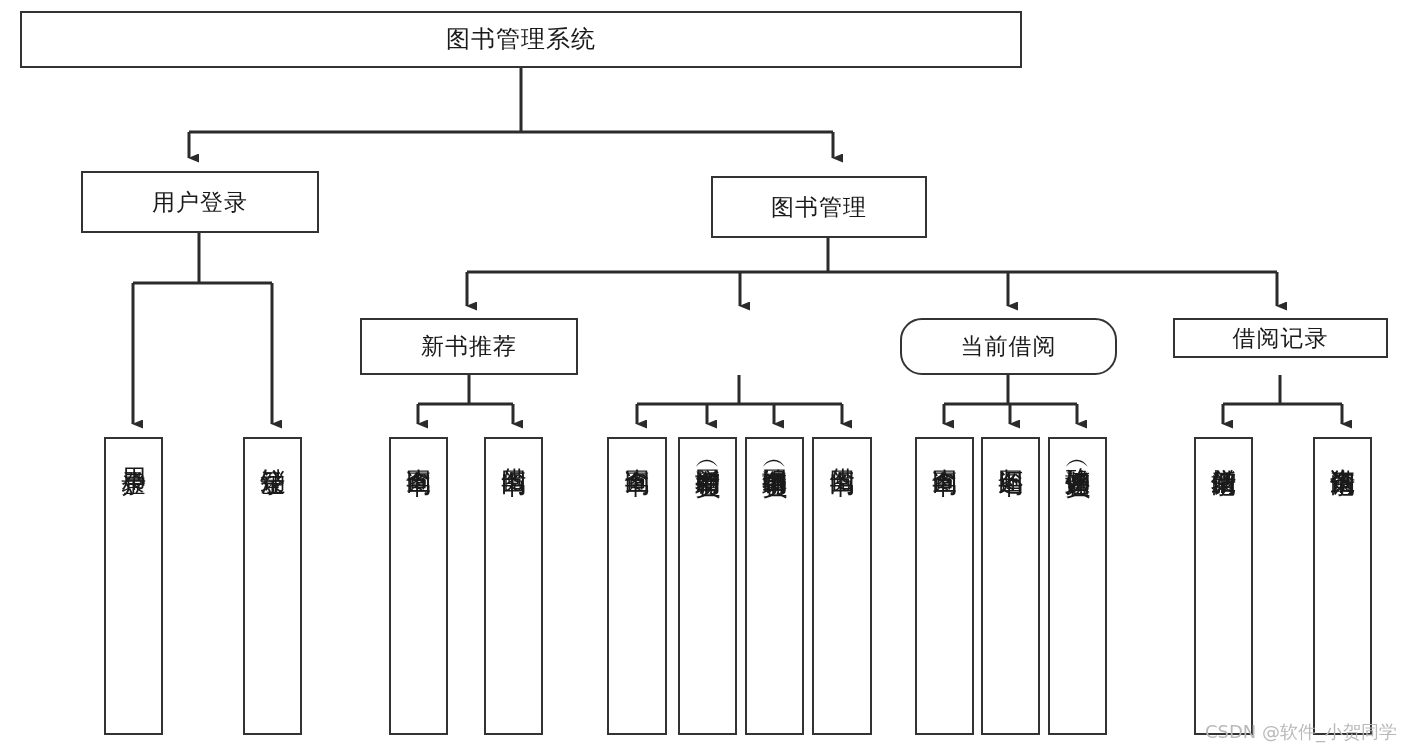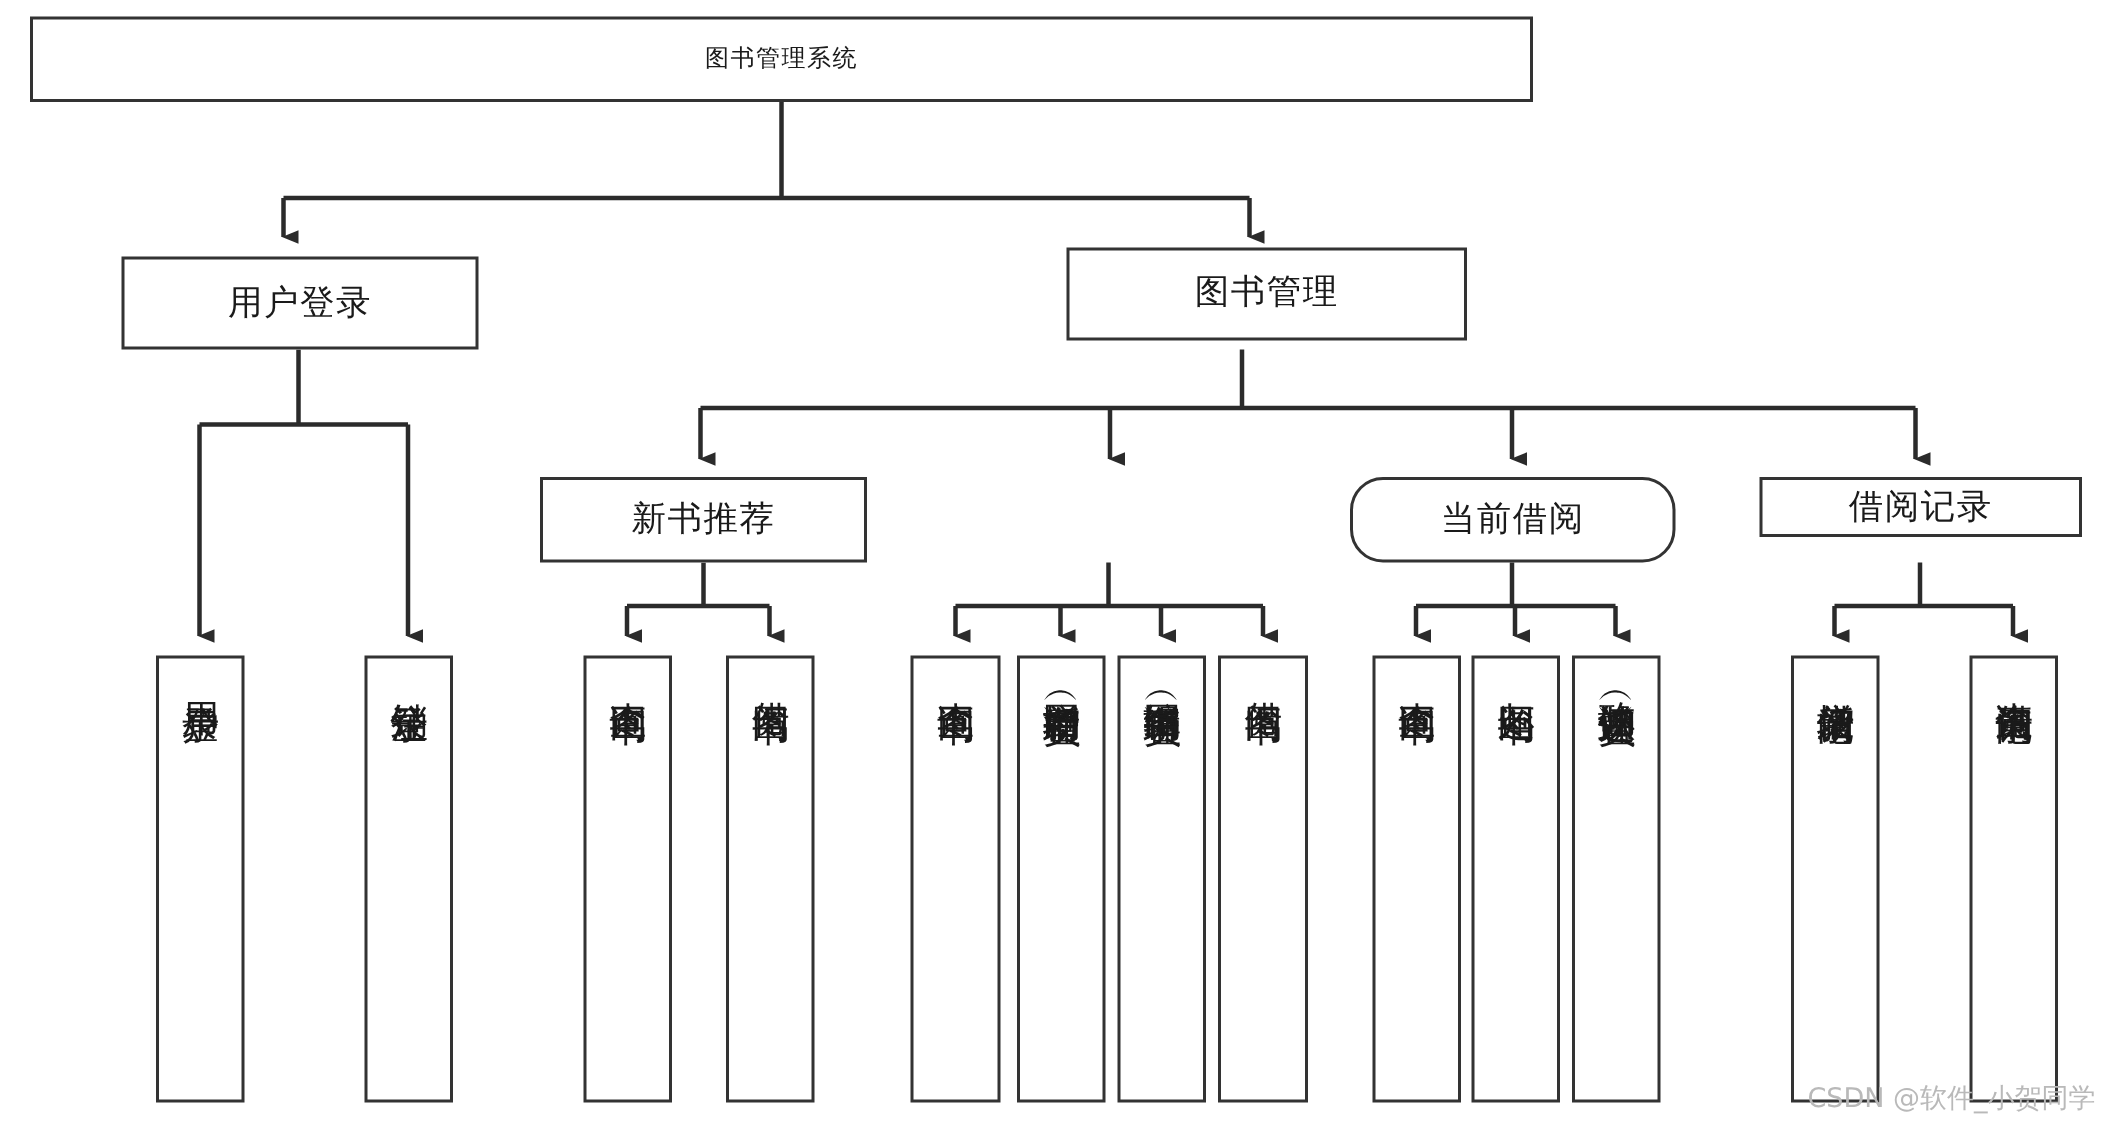--- a/index.html
+++ b/index.html
@@ -42,21 +42,21 @@
     line-height: 1.06;
     letter-spacing: 0.5px;
   }
   
   .node.horiz .label {
     writing-mode: horizontal-tb;
     font-size: 23px;
     letter-spacing: 1px;
   }
   .node.root .label {
-    font-size: 16px;
+    font-size: 24px;
   }
   
   .node.vert {
     align-items: flex-start;
     justify-content: center;
     padding-top: 9px;
   }
   .node.vert .label {
     writing-mode: vertical-rl;
     text-orientation: upright;
@@ -133,21 +133,21 @@
     </g>
   </svg>
 
   <div class="node horiz root" style="left:20px; top:11px; width:1002px; height:57px;">
     <span class="label">图书管理系统</span>
   </div>
 
   <div class="node horiz" style="left:81px; top:171px; width:238px; height:62px;">
     <span class="label">用户登录</span>
   </div>
-  <div class="node horiz" style="left:711px; top:165px; width:267px; height:62px;font-family:Liberation Mono, monospace;">
+  <div class="node horiz" style="left:711px; top:176px; width:216px; height:62px;">
     <span class="label">图书管理</span>
   </div>
 
   <div class="node horiz" style="left:360px; top:318px; width:218px; height:57px;">
     <span class="label">新书推荐</span>
   </div>
   <div class="node horiz" style="left:900px; top:318px; width:217px; height:57px;border-radius:22px;">
     <span class="label">当前借阅</span>
   </div>
   <div class="node horiz" style="left:1173px; top:318px; width:215px; height:40px;">

